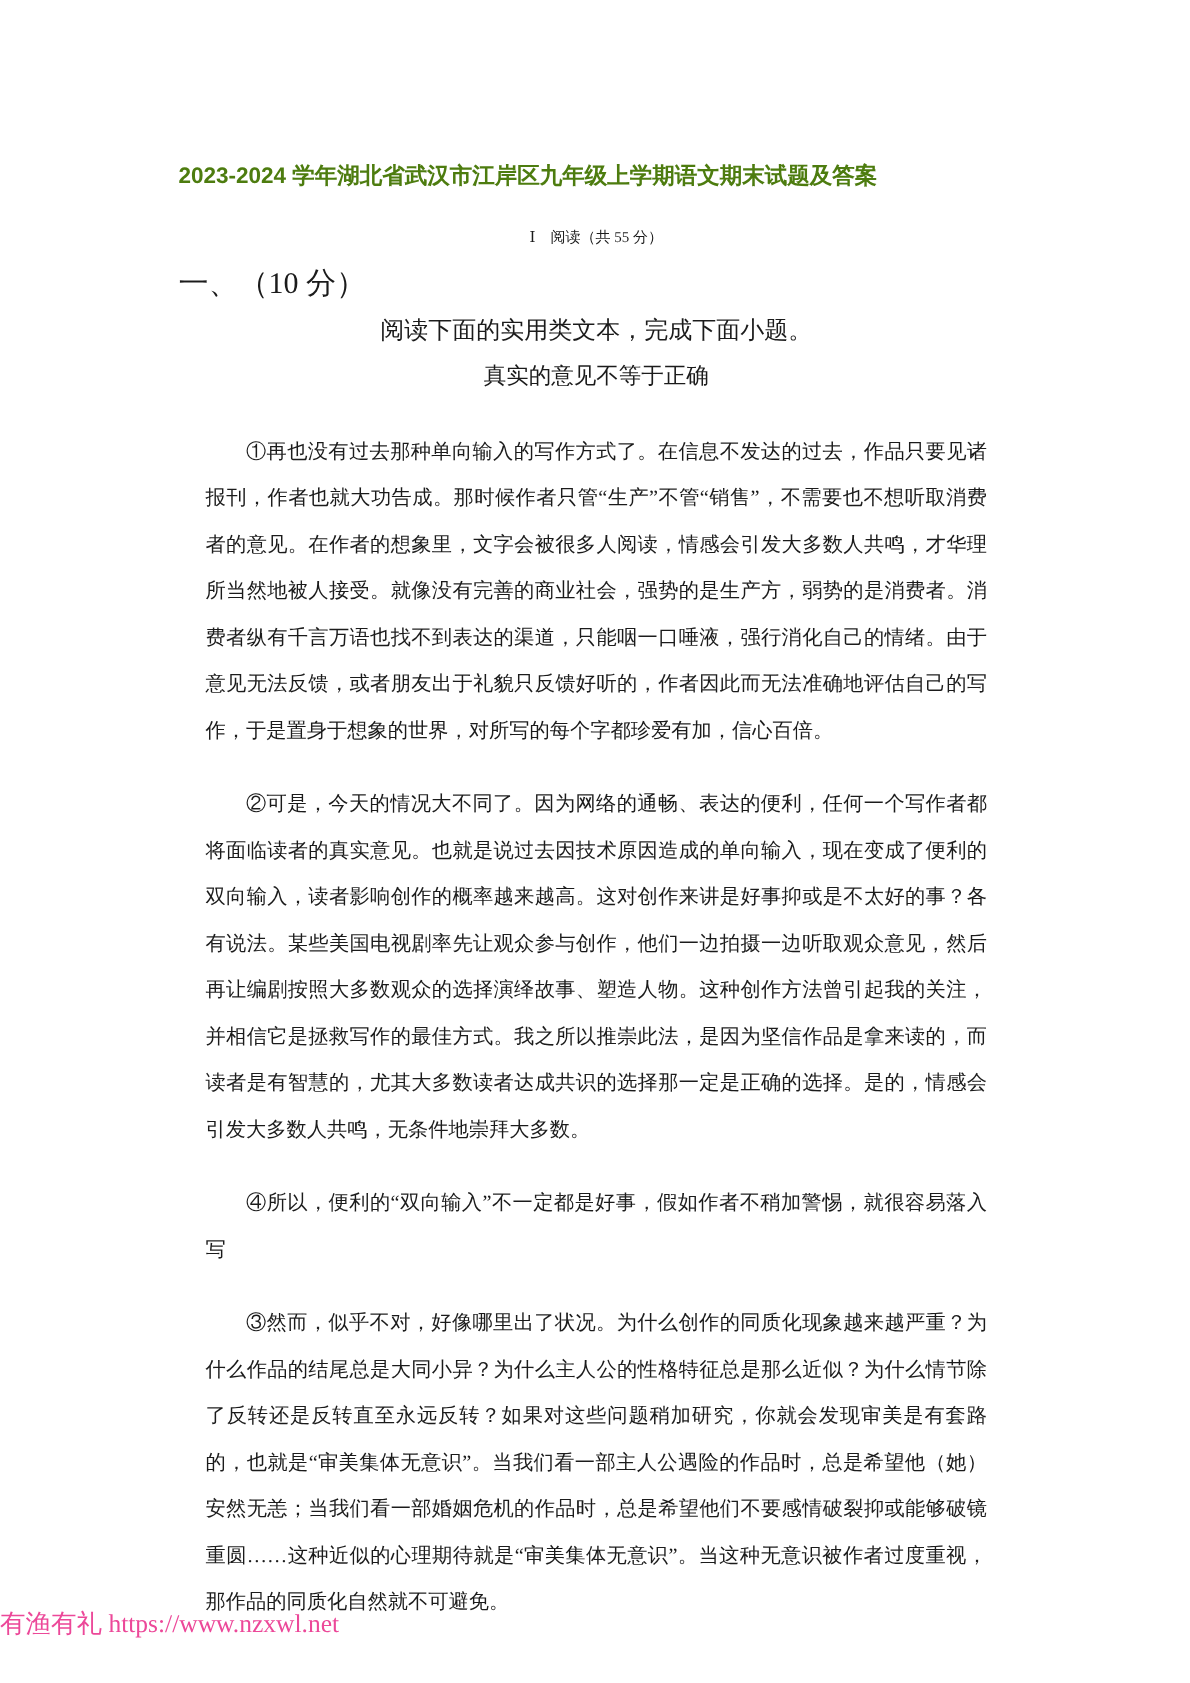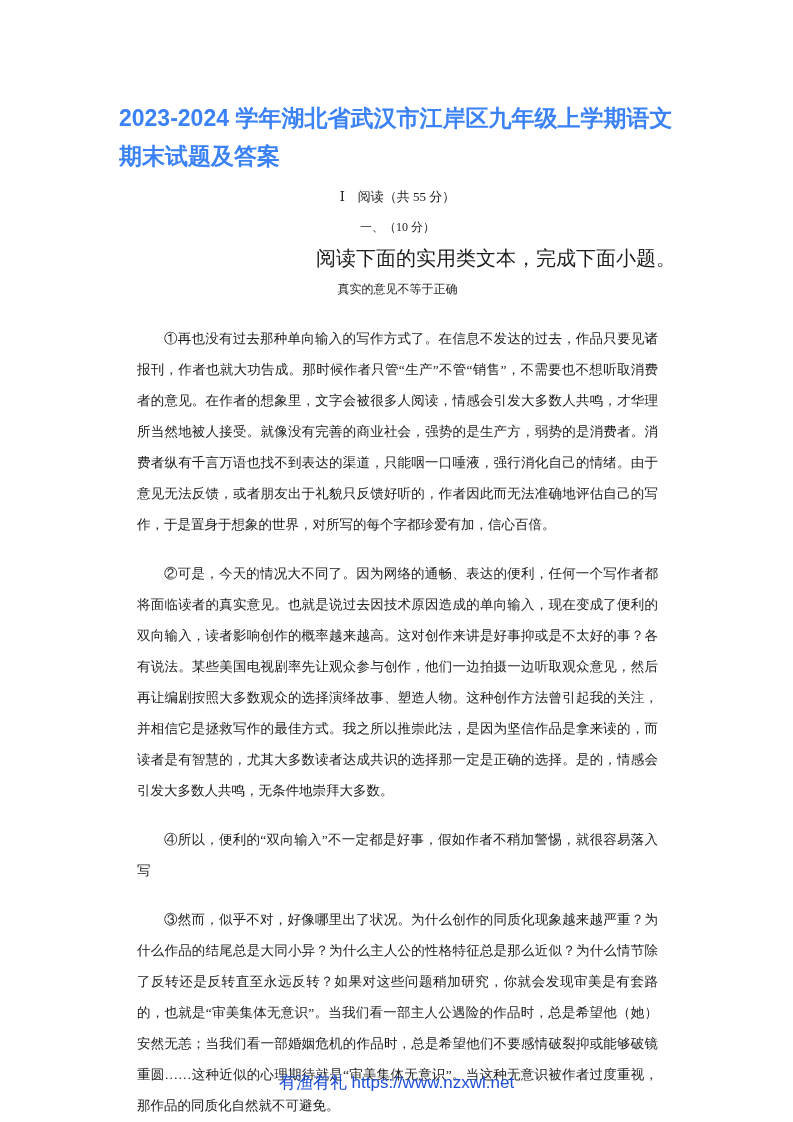--- a/index.html
+++ b/index.html
@@ -15,62 +15,62 @@
   .content {
     position: absolute;
     left: 119px;
     top: 99px;
     width: 557px;
   }
   .doc-title {
     margin: 0;
     font-family: "Liberation Sans", "DejaVu Sans", sans-serif;
     font-weight: bold;
-    font-size: 23px;
+    font-size: 15px;
     line-height: 38px;
-    color: #3b82f6;
+    color: #4d7c0f;
     text-align: left;
   }
   .section-heading {
-    font-size: 13px;
+    font-size: 10px;
     line-height: 31px;
     text-align: center;
     margin-top: 6px;
   }
   .question-number {
-    font-size: 12px;
+    font-size: 20px;
+    line-height: 31px;
+    text-align: left;
+  }
+  .instruction {
+    font-size: 16px;
     line-height: 31px;
     text-align: center;
   }
-  .instruction {
-    font-size: 20px;
-    line-height: 31px;
-    text-align: right;
-  }
   .article-title {
-    font-size: 12px;
+    font-size: 15px;
     line-height: 31px;
     text-align: center;
   }
   .para {
     margin: 18px;
     font-size: 13.5px;
     line-height: 31px;
     text-align: justify;
     text-indent: 2em;
   }
   .footer {
     position: absolute;
     left: 0;
     bottom: 28px;
     width: 100%;
-    text-align: center;
-    font-family: Liberation Sans, sans-serif;
+    text-align: left;
+    font-family: Liberation Serif, serif;
     font-size: 17px;
-    color: #1d4ed8;
+    color: #ec4899;
   }
 </style>
 </head>
 <body>
 
 <div id="page">
   <div class="content">
     <h1 class="doc-title">2023-2024 学年湖北省武汉市江岸区九年级上学期语文期末试题及答案</h1>
     <div class="section-heading">Ⅰ　阅读（共 55 分）</div>
     <div class="question-number">一、（10 分）</div>

